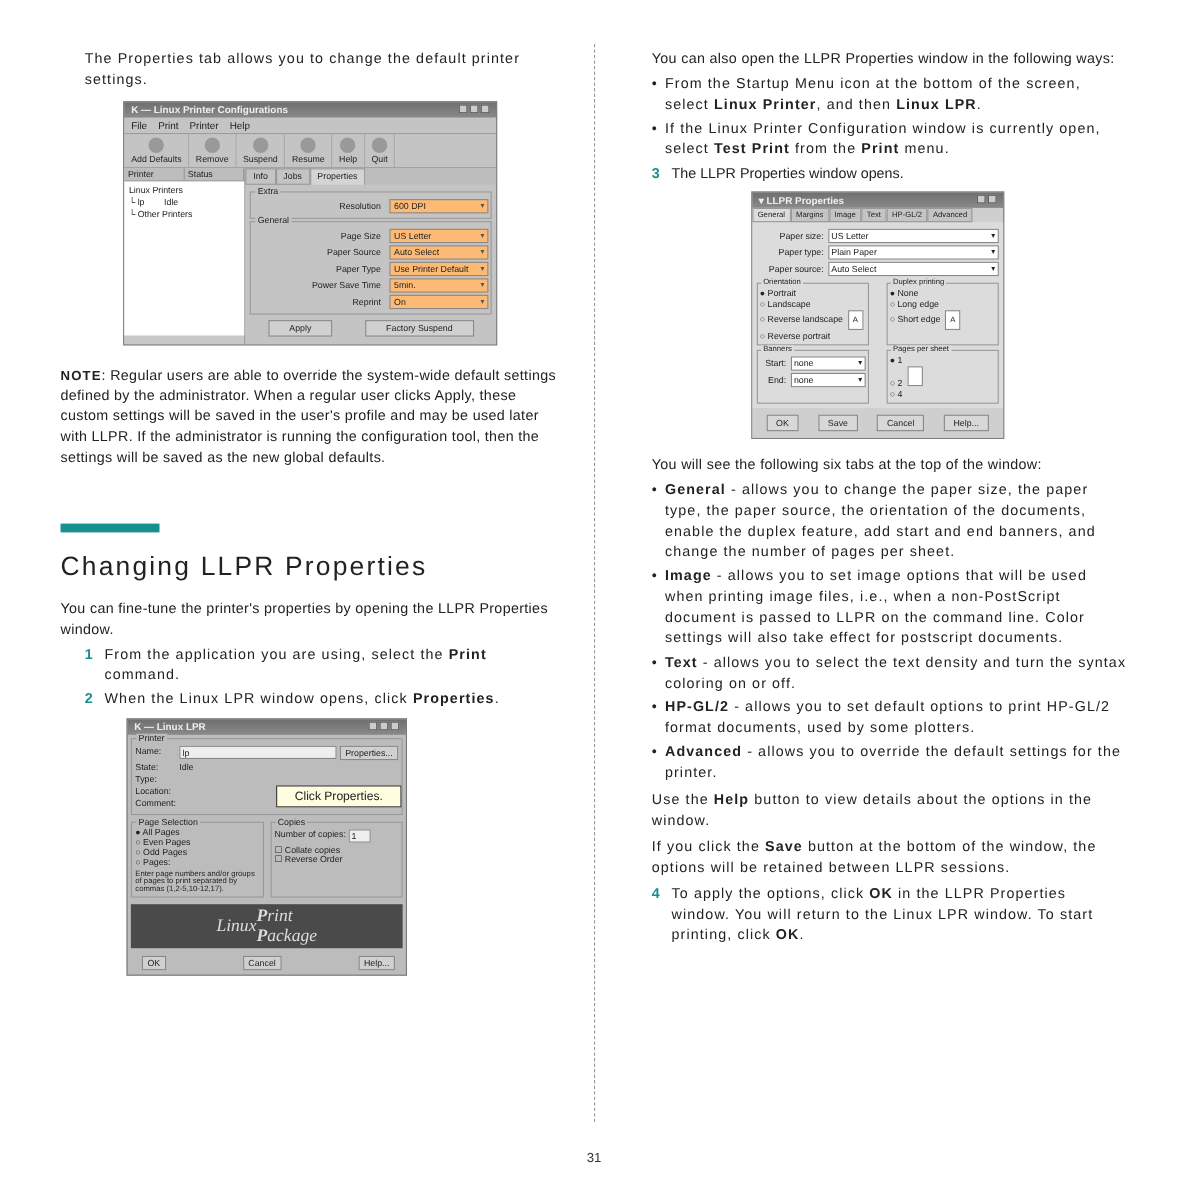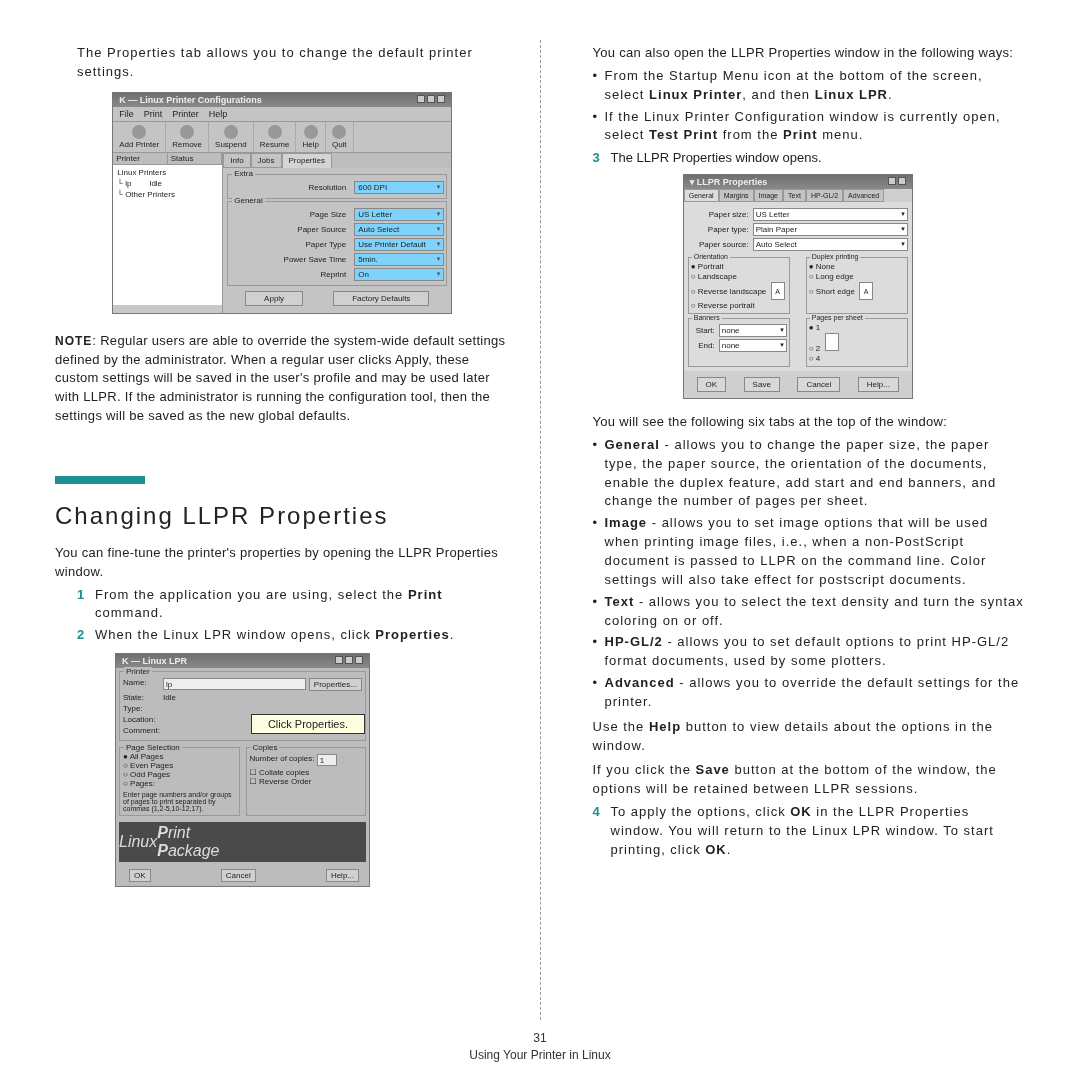--- a/index.html
+++ b/index.html
@@ -74,21 +74,21 @@
   .lplist div{padding:1px 2px;}
   .rightpane{flex:1;background:#c4c4c4;}
   .tabs{display:flex;font-size:8px;background:#bdbdbd;}
   .tabs div{padding:2px 6px;border:1px solid #999;background:#c4c4c4;}
   .tabs .active{background:#d4d4d4;border-bottom:none;}
   .extra{padding:4px;font-size:8px;}
   .extra .grp{border:1px solid #999;padding:4px 2px 2px;margin:2px 0;position:relative;}
   .extra .grplbl{position:absolute;top:-6px;left:4px;background:#c4c4c4;padding:0 2px;font-size:8px;}
   .proprow{display:flex;margin:2px 0;align-items:center;}
   .proprow .lbl{flex:1;text-align:right;padding-right:8px;}
-  .proprow .val{width:90px;background:#7dd3fc;border:1px solid #888;padding:1px 3px;font-size:8px;display:flex;justify-content:space-between;align-items:center;}
+  .proprow .val{width:90px;background:#fdba74;border:1px solid #888;padding:1px 3px;font-size:8px;display:flex;justify-content:space-between;align-items:center;}
   .proprow .val::after{content:"▾";font-size:7px;color:#555;}
   .btnrow{display:flex;padding:3px;gap:30px;justify-content:center;}
   .wbtn{background:#d0d0d0;border:1px solid #888;padding:2px 18px;font-size:8px;}
 
   .note { margin: 10px 0 0 0; line-height:1.45; letter-spacing:0.3px;}
   .note b{font-size:12px;letter-spacing:1px;}
 
   .teal-bar{display:flex;align-items:flex-end;margin:50px 0 18px 0;}
   .teal-sq{width:90px;height:8px;background:#1a8f8f;margin-right:8px;}
   h2.section{font-size:24px;font-weight:normal;letter-spacing:2px;margin-bottom:14px;}
@@ -107,21 +107,21 @@
   .fig2 .sec{border:1px solid #999;margin:3px;padding:4px 3px 3px;position:relative;}
   .fig2 .seclbl{position:absolute;top:-5px;left:4px;background:#bcbcbc;padding:0 2px;font-size:8px;}
   .fig2 .row{display:flex;align-items:flex-start;margin:2px 0;}
   .fig2 .row .l{width:40px;}
   .fig2 .dd{flex:1;background:#eee;border:1px solid #888;padding:1px 2px;height:12px;}
   .fig2 .pbtn{background:#d0d0d0;border:1px solid #888;padding:1px 4px;margin-left:3px;}
   .callout{position:absolute;top:60px;right:4px;background:#fffde0;border:1px solid #333;padding:3px 16px;font-size:11px;color:#222;z-index:5;}
   .radio::before{content:"○ ";}
   .radio.on::before{content:"● ";}
   .chk::before{content:"☐ ";}
-  .banner{background:#4a4a4a;height:40px;margin:3px;display:flex;align-items:center;color:#ddd;font-style:italic;font-family:Liberation Sans, sans-serif;font-size:16px;}
+  .banner{background:#4a4a4a;height:40px;margin:3px;display:flex;align-items:center;justify-content:center;color:#ddd;font-style:italic;font-family:Liberation Serif, serif;font-size:16px;}
   .banner .pkg{display:inline-block;}
   .fig2 .btm{display:flex;justify-content:space-between;padding:4px 10px;}
 
   
   .fig3{width:230px;margin:6px auto 14px;background:#cfcfcf;border:1px solid #777;font-size:8px;}
   .fig3 .tabs3{display:flex;font-size:7px;}
   .fig3 .tabs3 div{padding:2px 4px;border:1px solid #999;background:#c4c4c4;}
   .fig3 .tabs3 .active{background:#dcdcdc;}
   .fig3 .body3{padding:4px;background:#dcdcdc;}
   .fig3 .frow{display:flex;margin:2px 0;align-items:center;}
@@ -149,21 +149,21 @@
 
     <div class="fig1">
       <div class="titlebar">
         <span>K — <span>Linux Printer Configurations</span></span>
         <span class="winbtns"><span></span><span></span><span></span></span>
       </div>
       <div class="menubar">
         <span>File</span><span>Print</span><span>Printer</span><span>Help</span>
       </div>
       <div class="toolbar">
-        <div class="tbtn"><span class="ic"></span><span>Add Printer</span></div>
+        <div class="tbtn"><span class="ic"></span><span>Add Defaults</span></div>
         <div class="tbtn"><span class="ic"></span><span>Remove</span></div>
         <div class="tbtn"><span class="ic"></span><span>Suspend</span></div>
         <div class="tbtn"><span class="ic"></span><span>Resume</span></div>
         <div class="tbtn"><span class="ic"></span><span>Help</span></div>
         <div class="tbtn"><span class="ic"></span><span>Quit</span></div>
       </div>
       <div class="midrow">
         <div class="leftpane">
           <div class="lphdr">
               <div>Printer</div>
@@ -219,21 +219,21 @@
                 </div>
               <div class="proprow">
                   <div class="lbl">Reprint</div>
                   <div class="val">
                     <span>On</span>
                   </div>
                 </div>
             </div>
             <div class="btnrow">
               <div class="wbtn">Apply</div>
-              <div class="wbtn">Factory Defaults</div>
+              <div class="wbtn">Factory Suspend</div>
             </div>
           </div>
         </div>
       </div>
     </div>
 
     <p class="note"><b><span>NOTE</span></b><span>: Regular users are able to override the system-wide default settings defined by the administrator. When a regular user clicks Apply, these custom settings will be saved in the user's profile and may be used later with LLPR. If the administrator is running the configuration tool, then the settings will be saved as the new global defaults.</span></p>
 
     <div class="teal-bar">
         <div class="teal-sq"></div>
@@ -416,14 +416,13 @@
       <li>
           <span class="num">4</span>
           <span class="body"><span class="emph">To apply the options, click <b>OK</b> in the LLPR Properties window. You will return to the Linux LPR window. To start printing, click <b>OK</b>.</span></span>
         </li>
     </ol>
   </div>
 </div>
 
 <div class="footer">
   <div class="pnum">31</div>
-  <div>Using Your Printer in Linux</div>
 </div>
 
 </body></html>

